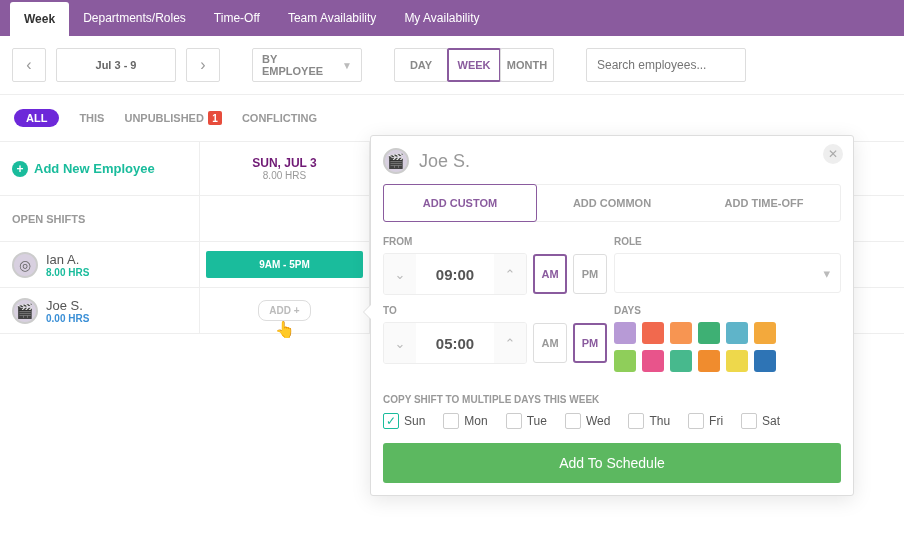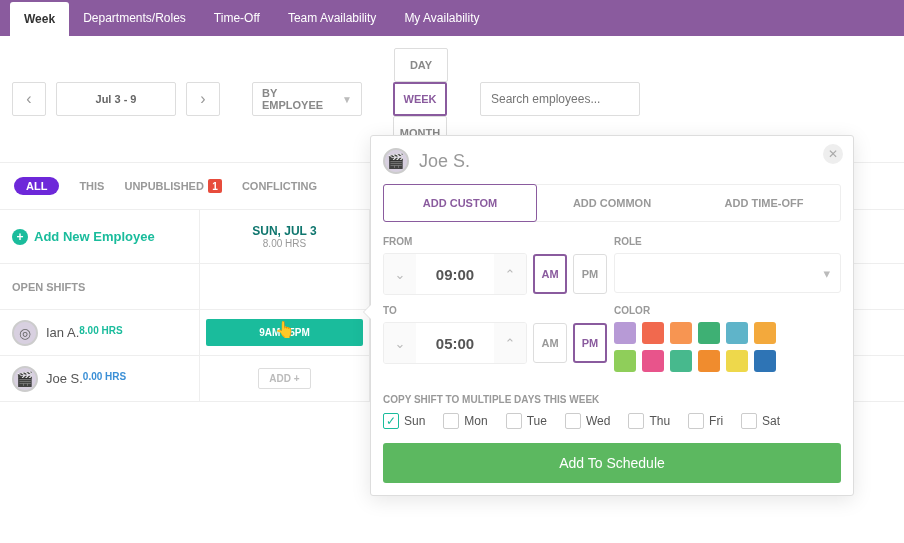--- a/index.html
+++ b/index.html
@@ -11,56 +11,56 @@
   .topnav .tab.active { background: #fff; color: #333; font-weight: 600; border-radius: 3px 3px 0 0; margin-top: 2px; height: 34px; }
   .topnav .tab.active::after { content: ""; }
 
   
   .toolbar { display: flex; align-items: center; padding: 12px 12px; gap: 10px; border-bottom: 1px solid #eee; }
   .btn-box { border: 1px solid #ddd; background: #fff; height: 34px; display: flex; align-items: center; justify-content: center; border-radius: 2px; cursor: pointer; }
   .arrow-btn { width: 34px; color: #999; font-size: 16px; }
   .date-range { width: 120px; font-weight: 600; color: #666; font-size: 11px; }
   .select-box { width: 110px; color: #888; font-size: 11px; font-weight: 600; gap: 19px; padding: 0 10px; }
   .select-box .caret { color: #bbb; font-size: 10px; }
-  .view-group { display: flex; flex-direction: column; }
+  .view-group { display: flex; }
   .view-group .btn-box { width: 54px; font-size: 11px; font-weight: 600; color: #888; margin-left: -1px; }
   .view-group .btn-box:first-child { margin-left: 0; }
   .view-group .btn-box.active { border: 2px solid #8a5b9e; color: #8a5b9e; }
   .search-box { width: 160px; padding: 0 10px; }
   .search-box input { border: none; outline: none; font-size: 12px; width: 100%; }
 
   
   .filter-row { display: flex; align-items: center; padding: 14px 14px; gap: 20px; }
   .pill { background: #6d28d9; color: #fff; border-radius: 12px; padding: 3px 12px; font-size: 11px; font-weight: 700; cursor: pointer; }
   .filter-link { color: #999; font-size: 11px; font-weight: 600; cursor: pointer; display: flex; align-items: center; gap: 4px; }
   .badge-red { background: #e74c3c; color: #fff; font-size: 10px; width: 14px; height: 14px; display: inline-flex; align-items: center; justify-content: center; border-radius: 2px; }
 
   
   .grid { border-top: 1px solid #eee; position: relative; }
   .grid-head { display: flex; border-bottom: 1px solid #eee; }
   .col-left { width: 200px; border-right: 1px solid #eee; }
   .col-day { width: 170px; border-right: 1px solid #eee; }
   .col-right { flex: 1; text-align: right; padding-right: 12px; }
   .head-cell { padding: 14px 12px; text-align: center; }
-  .head-cell .dow { font-weight: 700; font-size: 12px; color: #0f766e; }
+  .head-cell .dow { font-weight: 700; font-size: 12px; color: #701a75; }
   .head-cell .hrs { font-size: 10px; color: #999; }
   .head-cell.left { text-align: left; display: flex; align-items: center; gap: 6px; color: #1abc9c; font-weight: 600; cursor: pointer; }
   .plus-circle { width: 16px; height: 16px; border-radius: 50%; background: #1abc9c; color: #fff; display: inline-flex; align-items: center; justify-content: center; font-size: 12px; }
 
   .grid-row { display: flex; border-bottom: 1px solid #eee; min-height: 46px; }
   .row-label { width: 200px; border-right: 1px solid #eee; padding: 8px 12px; display: flex; align-items: center; gap: 8px; font-size: 13px; color: #555; }
   .row-label.section { color: #999; font-size: 11px; font-weight: 600; }
   .avatar { width: 26px; height: 26px; border-radius: 50%; background: #d8d0e0; border: 2px solid #ccc; display: inline-flex; align-items: center; justify-content: center; font-size: 14px; color: #666; flex-shrink: 0; }
-  .emp-name { display: flex; flex-direction: row; }
+  .emp-name { display: flex; flex-direction: column; }
   .emp-sub { font-size: 10px; font-weight: 600; }
   .sub-teal { color: #1abc9c; }
   .sub-blue { color: #3a8fd6; }
   .cell { width: 170px; border-right: 1px solid #eee; display: flex; align-items: center; justify-content: center; padding: 6px; position: relative; }
   .shift-pill { background: #1abc9c; color: #fff; font-size: 10px; font-weight: 700; padding: 8px 0; width: 100%; text-align: center; border-radius: 2px; }
-  .add-btn { border: 1px solid #ddd; color: #bbb; font-size: 10px; font-weight: 600; padding: 4px 10px; border-radius: 2px; cursor: pointer; }
+  .add-btn { border: 1px solid #ddd; color: #bbb; font-size: 10px; font-weight: 600; padding: 4px 10px; border-radius: 8px; cursor: pointer; }
 
   
   .popover { position: absolute; left: 370px; top: 135px; width: 484px; background: #fff; border: 1px solid #ddd; border-radius: 3px; box-shadow: 0 4px 20px rgba(0,0,0,0.1); padding: 12px; z-index: 10; }
   .popover::before { content: ""; position: absolute; left: -8px; top: 168px; width: 0; height: 0; border-top: 8px solid transparent; border-bottom: 8px solid transparent; border-right: 8px solid #ddd; }
   .popover::after { content: ""; position: absolute; left: -7px; top: 168px; width: 0; height: 0; border-top: 8px solid transparent; border-bottom: 8px solid transparent; border-right: 8px solid #fff; }
   .pop-head { display: flex; align-items: center; gap: 10px; margin-bottom: 10px; }
   .pop-title { color: #999; font-size: 18px; }
   .pop-close { position: absolute; right: 10px; top: 8px; width: 20px; height: 20px; border-radius: 50%; background: #eee; color: #aaa; display: flex; align-items: center; justify-content: center; font-size: 12px; cursor: pointer; }
   .subtab-row { display: flex; border: 1px solid #eee; border-radius: 3px; margin-bottom: 14px; }
   .subtab { flex: 1; text-align: center; padding: 12px 0; font-size: 11px; font-weight: 700; color: #999; cursor: pointer; }
@@ -233,21 +233,21 @@
           <div class="time-val">05:00</div>
           <div class="time-arrow">
               <span>⌃</span>
             </div>
         </div>
         <div class="ampm">AM</div>
         <div class="ampm active">PM</div>
       </div>
     </div>
     <div class="form-col">
-      <span class="label-sm">COLOR</span>
+      <span class="label-sm">DAYS</span>
       <div class="swatches" id="swatches">
           <div class="swatch" style="background: rgb(183, 154, 214);"></div>
           <div class="swatch" style="background: rgb(241, 105, 78);"></div>
           <div class="swatch" style="background: rgb(247, 149, 82);"></div>
           <div class="swatch" style="background: rgb(62, 176, 116);"></div>
           <div class="swatch" style="background: rgb(95, 180, 201);"></div>
           <div class="swatch" style="background: rgb(243, 169, 60);"></div>
           <div class="swatch" style="background: rgb(143, 206, 90);"></div>
           <div class="swatch" style="background: rgb(232, 84, 139);"></div>
           <div class="swatch" style="background: rgb(71, 185, 141);"></div>

